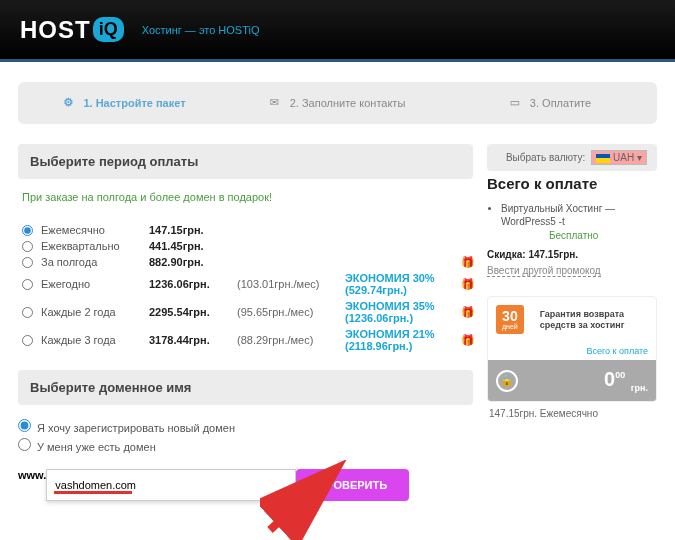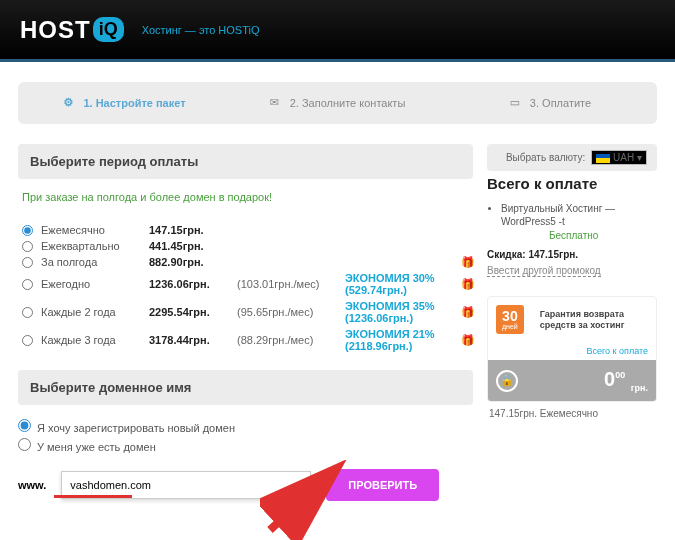--- a/index.html
+++ b/index.html
@@ -22,27 +22,27 @@
 .period-table { width: 100%; font-size: 11px; padding-left: 4px; }
 .period-row { display: flex; align-items: center; padding: 2px 0; gap: 8px; }
 .period-row input[type=radio] { width: 11px; height: 11px; accent-color: #2a8cd4; }
 .period-label { width: 100px; color: #555; }
 .period-price { font-weight: bold; width: 80px; color: #222; }
 .period-month { color: #666; width: 100px; }
 .period-econ { color: #18a8d8; font-weight: bold; flex: 1; }
 .gift { width: 12px; height: 12px; }
 .domain-label { font-size: 11px; color: #555; padding: 2px 0; }
 .domain-label input[type=radio] { accent-color: #2a8cd4; margin-right: 6px; }
-.domain-input-row { display: flex; align-items: center; margin-top: 14px; gap: 15px; }
+.domain-input-row { display: flex; margin-top: 14px; gap: 0; }
 .www { font-size: 11px; font-weight: bold; }
 .domain-field { border: 1px solid #ccc; padding: 7px 8px; font-size: 11px; width: 250px; box-shadow: 0 2px 4px rgba(0,0,0,0.15); }
 .domain-underline { position: absolute; height: 3px; background: #e03030; width: 78px; margin-top: 22px; margin-left: 36px; }
 .check-btn { background: #d946ef; color: #fff; border: none; padding: 10px 22px; font-size: 11px; font-weight: bold; border-radius: 4px; cursor: pointer; }
 .curbox { background: #ececec; border-radius: 4px; padding: 6px 10px; font-size: 10px; color: #666; display: flex; justify-content: flex-end; align-items: center; gap: 6px; margin-bottom: 4px; }
-.cursel { border: 1px solid #bbb; padding: 1px 4px; font-size: 10px; background: #000000; }
+.cursel { border: 1px solid #bbb; padding: 1px 4px; font-size: 10px; background: #fca5a5; }
 .flag { width: 14px; height: 9px; display: inline-block; background: linear-gradient(180deg,#0057b7 50%,#ffd700 50%); vertical-align: middle; }
 .total-head { font-size: 15px; font-weight: bold; color: #222; margin-bottom: 10px; }
 .rt { font-size: 10px; color: #555; }
 .rt li { list-style: disc; margin-left: 14px; margin-bottom: 2px; line-height: 1.3; }
 .rt-free { color: #4a9e3e; margin-left: 14px; display: block; margin-bottom: 8px; padding-left: 48px; }
 .disc { font-weight: bold; color: #222; font-size: 10px; margin-top: 4px; }
 .promo-link { color: #888; font-size: 10px; text-decoration: none; border-bottom: 1px dashed #888; }
 .guarantee { border: 1px solid #eee; border-radius: 4px; margin-top: 18px; overflow: hidden; }
 .g-top { display: flex; padding: 8px; gap: 16px; align-items: center; }
 .g30 { background: #f08030; color: #fff; font-size: 14px; font-weight: bold; padding: 4px 6px; border-radius: 3px; text-align: center; line-height: 1; }

